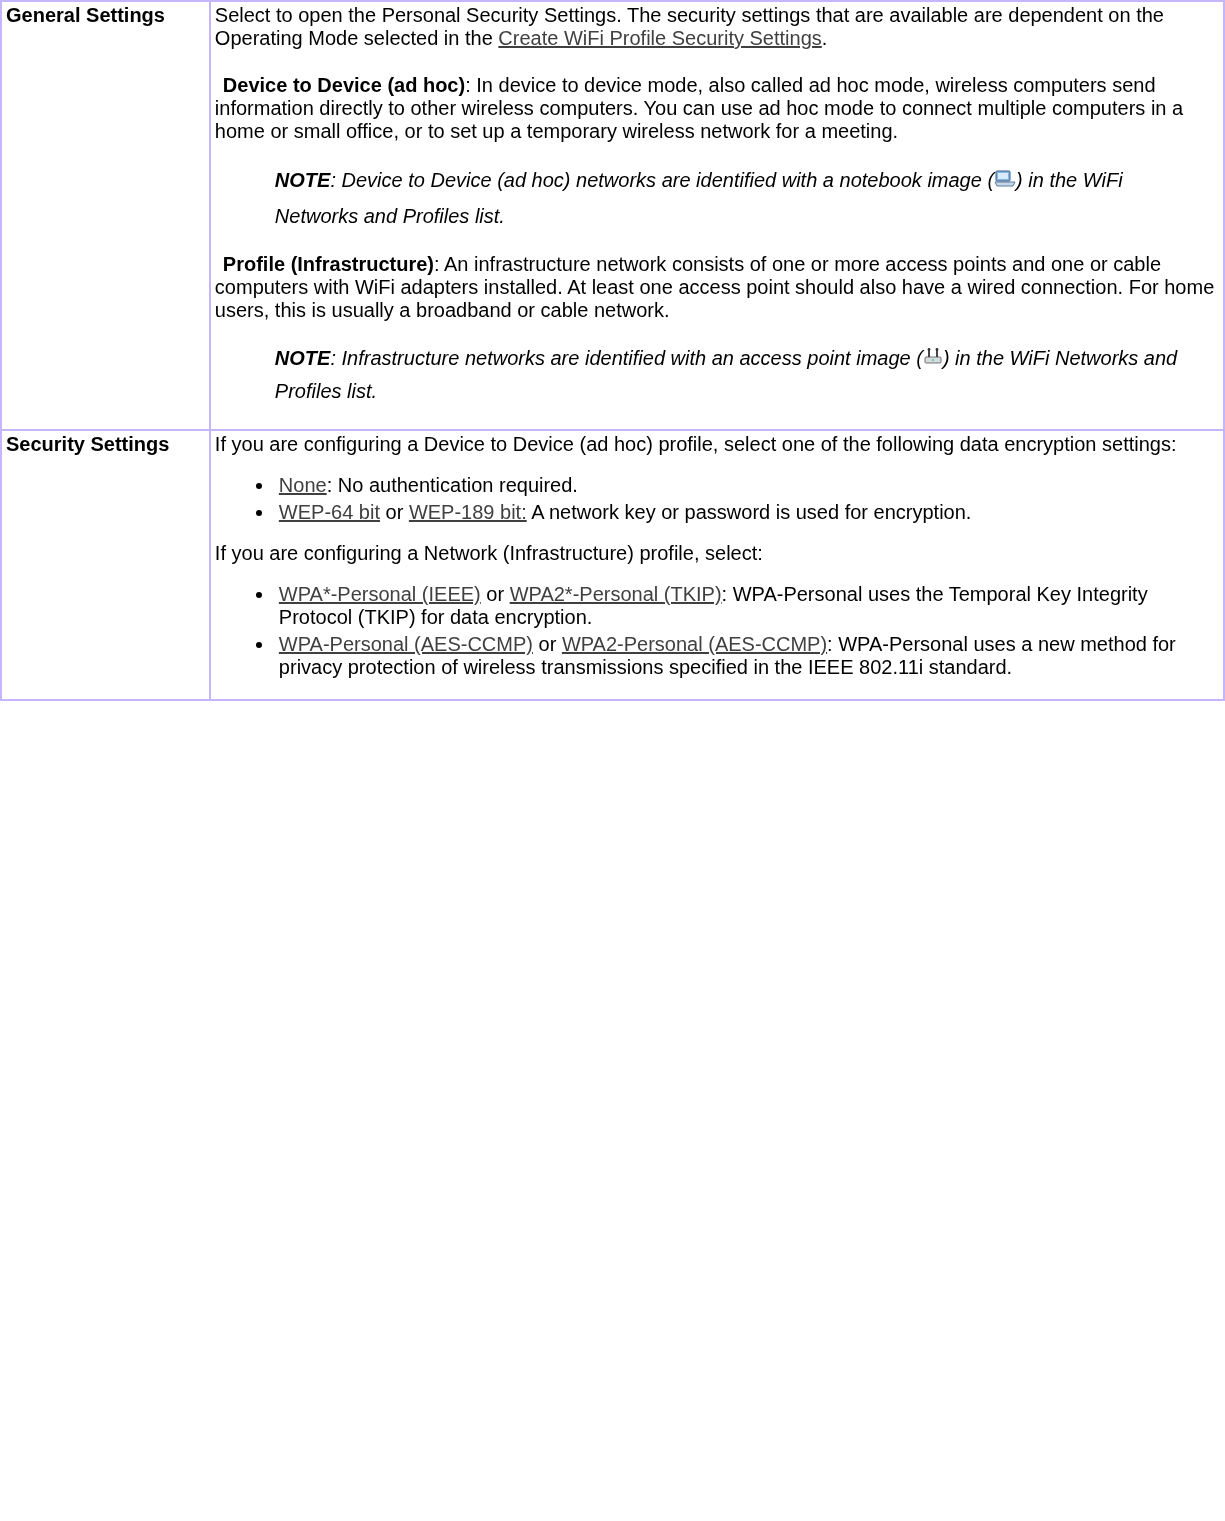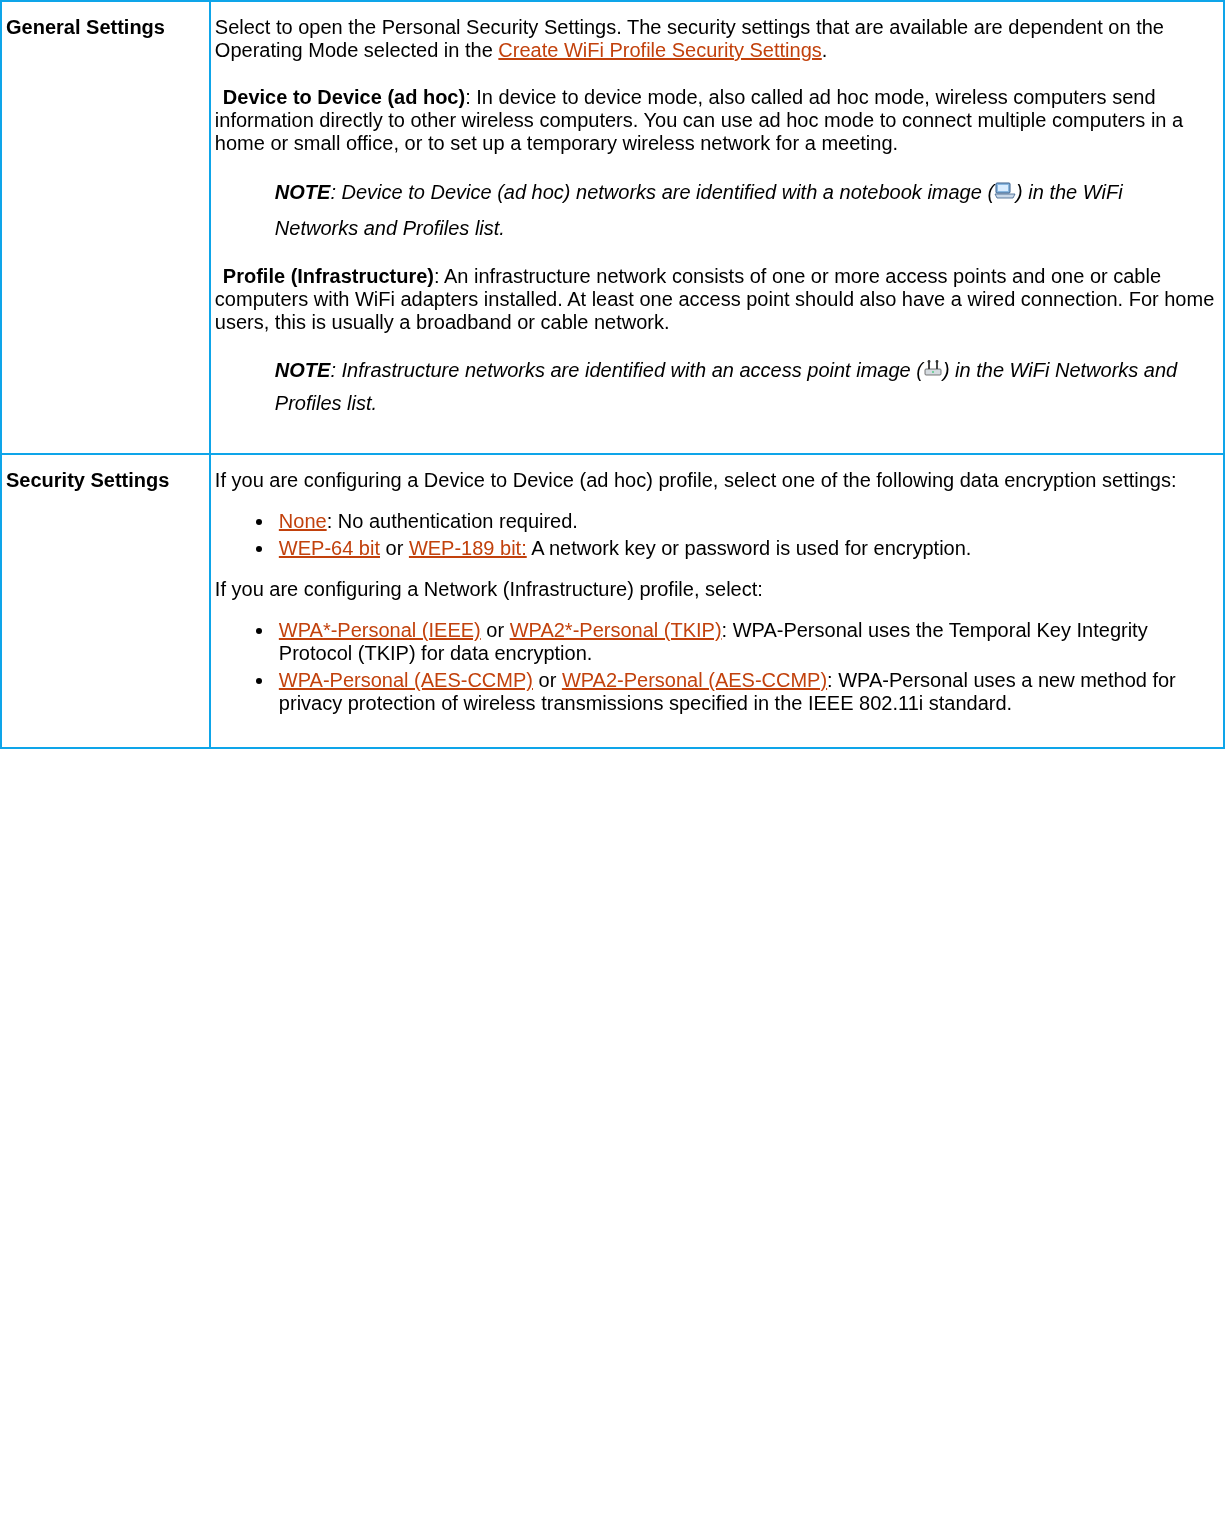--- a/index.html
+++ b/index.html
@@ -8,33 +8,33 @@
       font-family: Verdana, Geneva, sans-serif;
       font-size: 20px;
       color: #000;
       background: #fff;
     }
     table.main {
       border-collapse: collapse;
       width: 1225px;
     }
     table.main td {
-      border: 2px solid #0ea5e9;
+      border: 2px solid #c4b5fd;
       vertical-align: top;
-      padding: 14px 4px;
+      padding: 2px 4px;
     }
     td.label-cell {
       width: 198px;
       font-weight: bold;
     }
     td.content-cell {
       width: 1000px;
     }
     a.doclink {
-      color: #c2410c;
+      color: #404040;
     }
     .note-block {
       margin: 20px 0 20px 60px;
       padding-right: 30px;
       font-style: italic;
     }
     .note-label {
       font-weight: bold;
     }
     ul {

